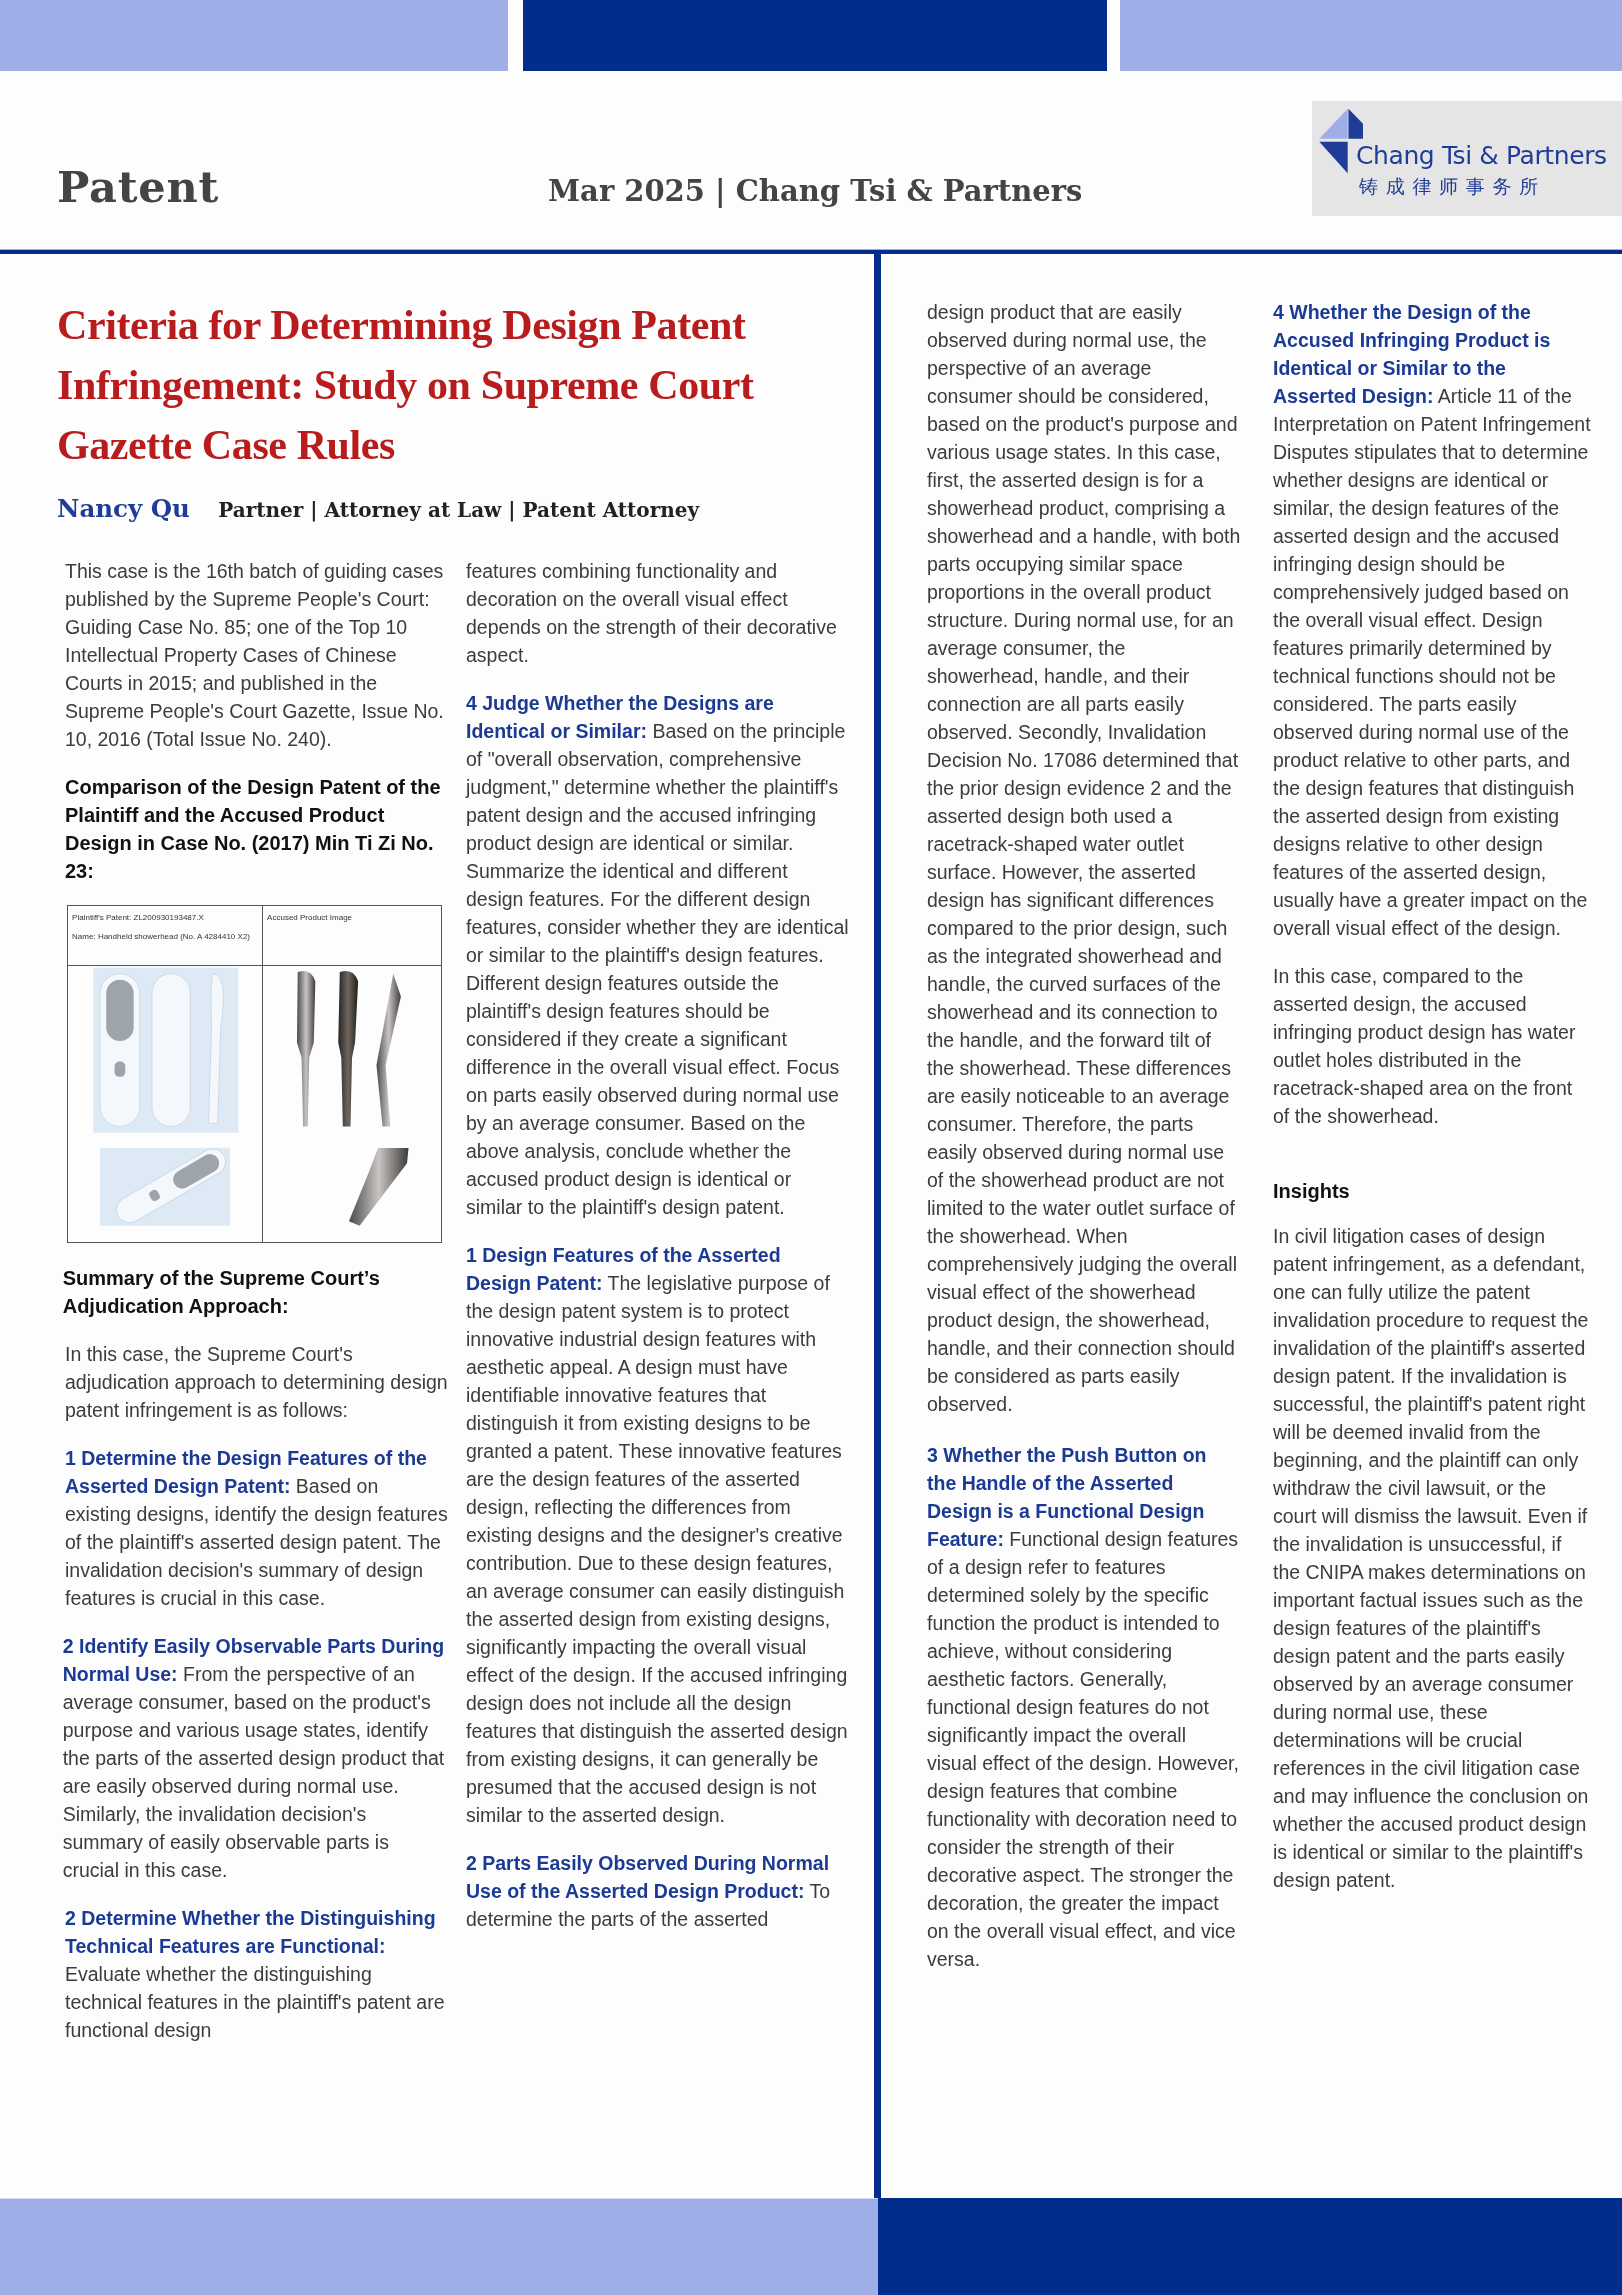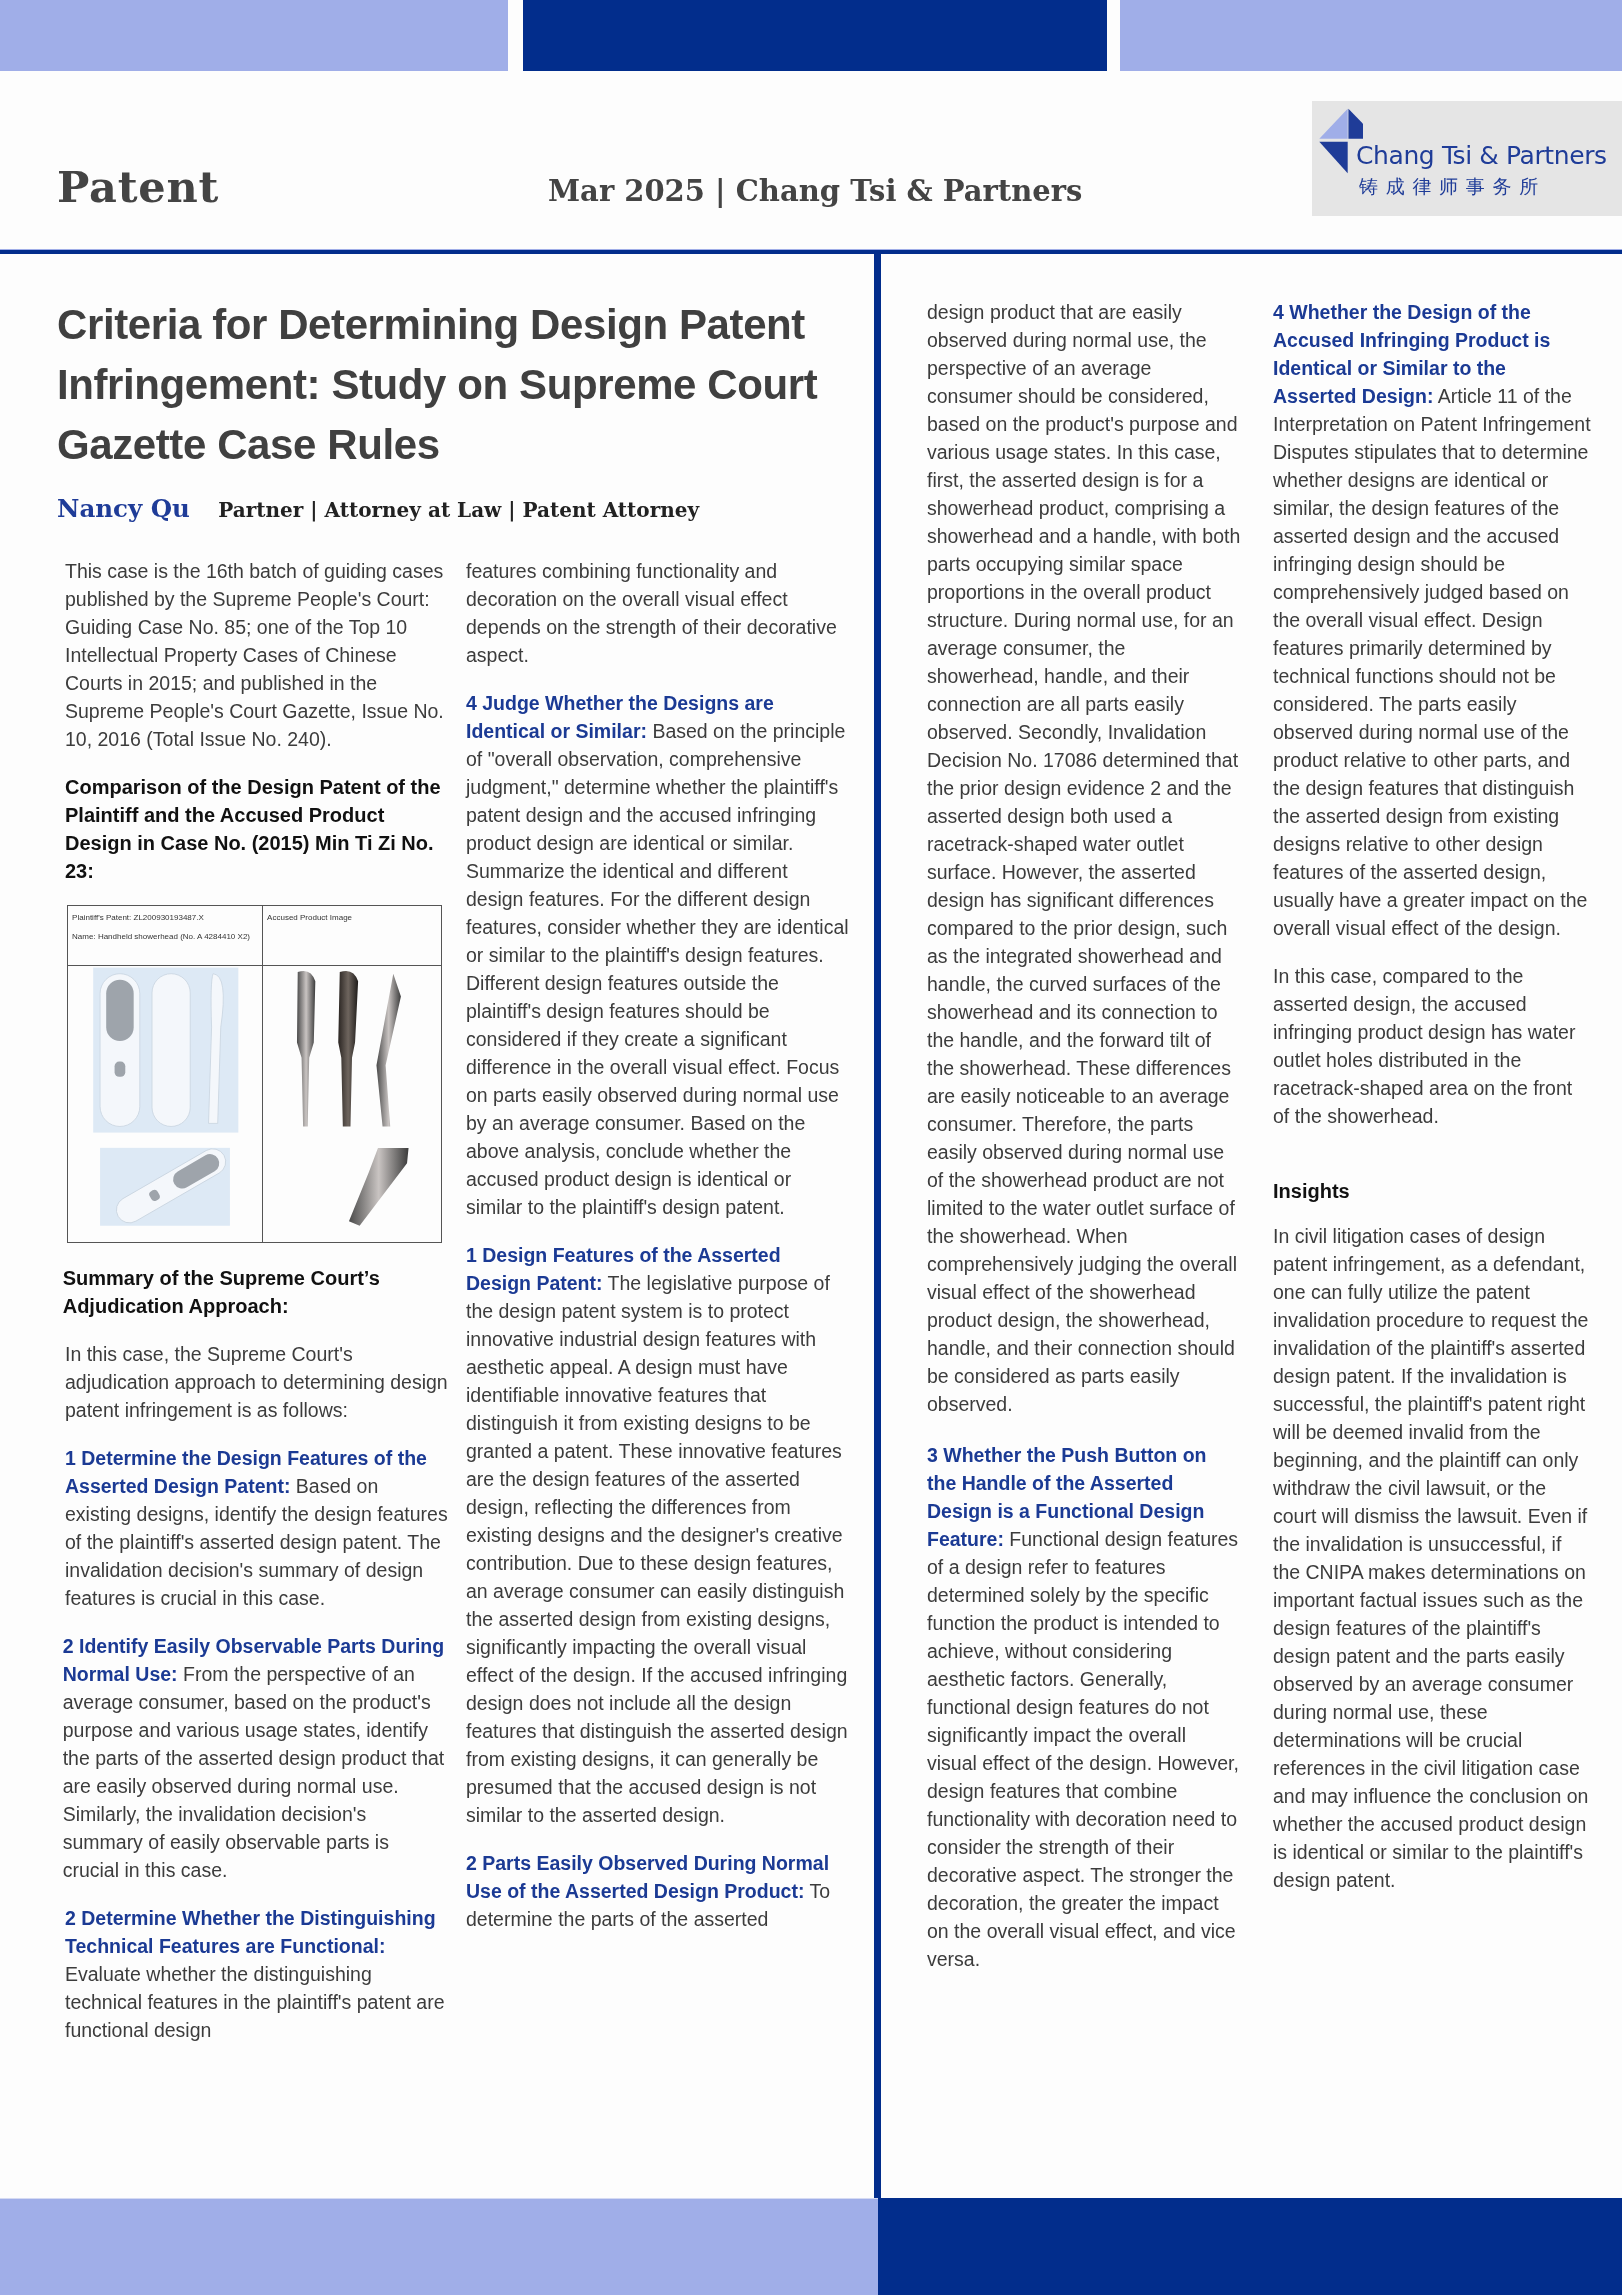--- a/index.html
+++ b/index.html
@@ -22,21 +22,21 @@
 
   .rule-top { position: absolute; left: 0; top: 249px; width: 1623px; height: 5.4px; background: #022d8c; border-top: 1.5px solid #a0aee8; }
   .rule-vert { position: absolute; left: 874px; top: 253px; width: 6.9px; height: 1946px; background: #022d8c; }
 
   
   .botbar { position: absolute; top: 2198px; height: 98px; }
   .bb-left { left: 0; width: 878px; background: #a0aee8; border-top: 1.5px solid #d4daf3; }
   .bb-right { left: 878px; width: 745px; background: #022d8c; }
 
   
-  .title { position: absolute; left: 57px; top: 295px; width: 796px; font-family: Liberation Sans, sans-serif; font-weight: bold; font-size: 42px; line-height: 60px; color: #404040; letter-spacing: -0.4px; }
+  .title { position: absolute; left: 57px; top: 295px; width: 796px; font-family: Liberation Serif, serif; font-weight: bold; font-size: 42px; line-height: 60px; color: #b91c1c; letter-spacing: -0.4px; }
   .byline { position: absolute; left: 57px; top: 494px; white-space: nowrap; }
   .author { font-family: "DejaVu Serif", serif; font-weight: bold; font-size: 24.5px; color: #1f3c98; }
   .role { font-family: "DejaVu Serif", serif; font-weight: bold; font-size: 20px; color: #222; margin-left: 25px; }
 
   .col { position: absolute; font-size: 19.5px; line-height: 28px; color: #3c3c3c; }
   .col p { margin-bottom: 20px; }
   .c1 { left: 45px; top: 557px; width: 383px; margin-left: 20px; }
   .c2 { left: 466px; top: 557px; width: 383px; }
   .c3 { left: 927px; top: 298px; width: 314px; }
   .c4 { left: 1273px; top: 298px; width: 318px; }
@@ -73,21 +73,21 @@
 <div class="rule-vert"></div>
 
 <h1 class="title">Criteria for Determining Design Patent Infringement: Study on Supreme Court Gazette Case Rules</h1>
 <div class="byline">
   <span class="author">Nancy Qu</span>
   <span class="role">Partner  | Attorney at Law | Patent Attorney</span>
 </div>
 
 <div class="col c1">
   <p>This case is the 16th batch of guiding cases published by the Supreme People's Court: Guiding Case No. 85; one of the Top 10 Intellectual Property Cases of Chinese Courts in 2015; and published in the Supreme People's Court Gazette, Issue No. 10, 2016 (Total Issue No. 240).</p>
-  <p class="bh">Comparison of the Design Patent of the Plaintiff and the Accused Product Design in Case No. (2015) Min Ti Zi No. 23:</p>
+  <p class="bh">Comparison of the Design Patent of the Plaintiff and the Accused Product Design in Case No. (2017) Min Ti Zi No. 23:</p>
   <table class="cmp">
     <tbody>
         <tr class="hd">
       <td style="width:194px">
         <div>Plaintiff's Patent: ZL200930193487.X</div>
         <div style="line-height:19px">Name: Handheld showerhead (No. A 4284410 X2)</div>
       </td>
       <td>
         <div>Accused Product Image</div>
       </td>

